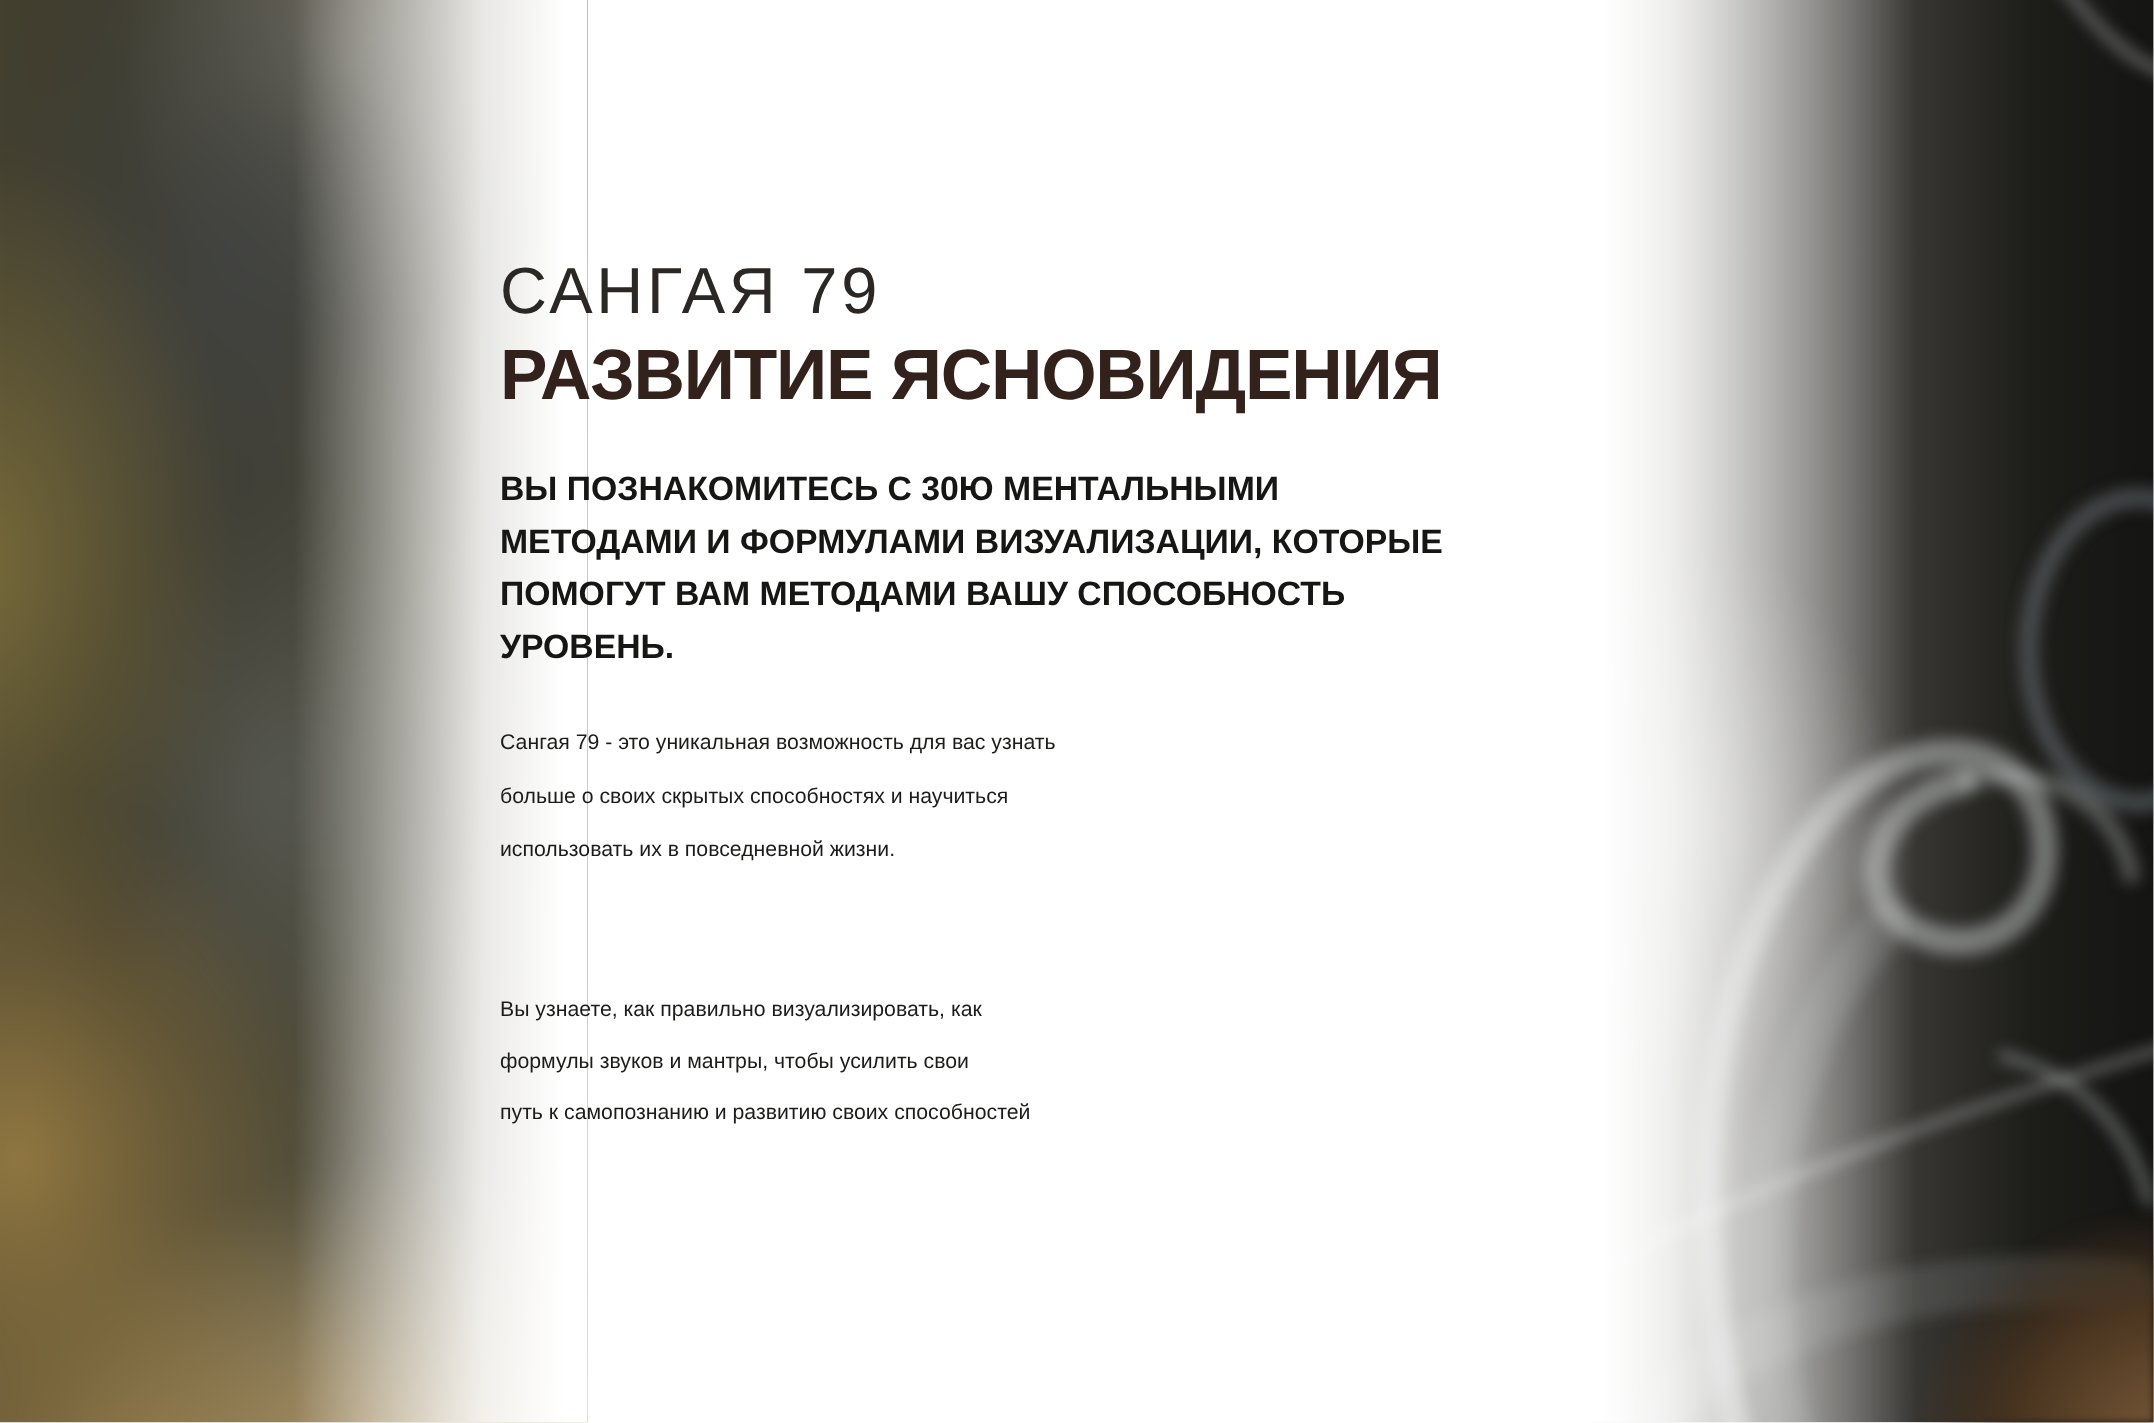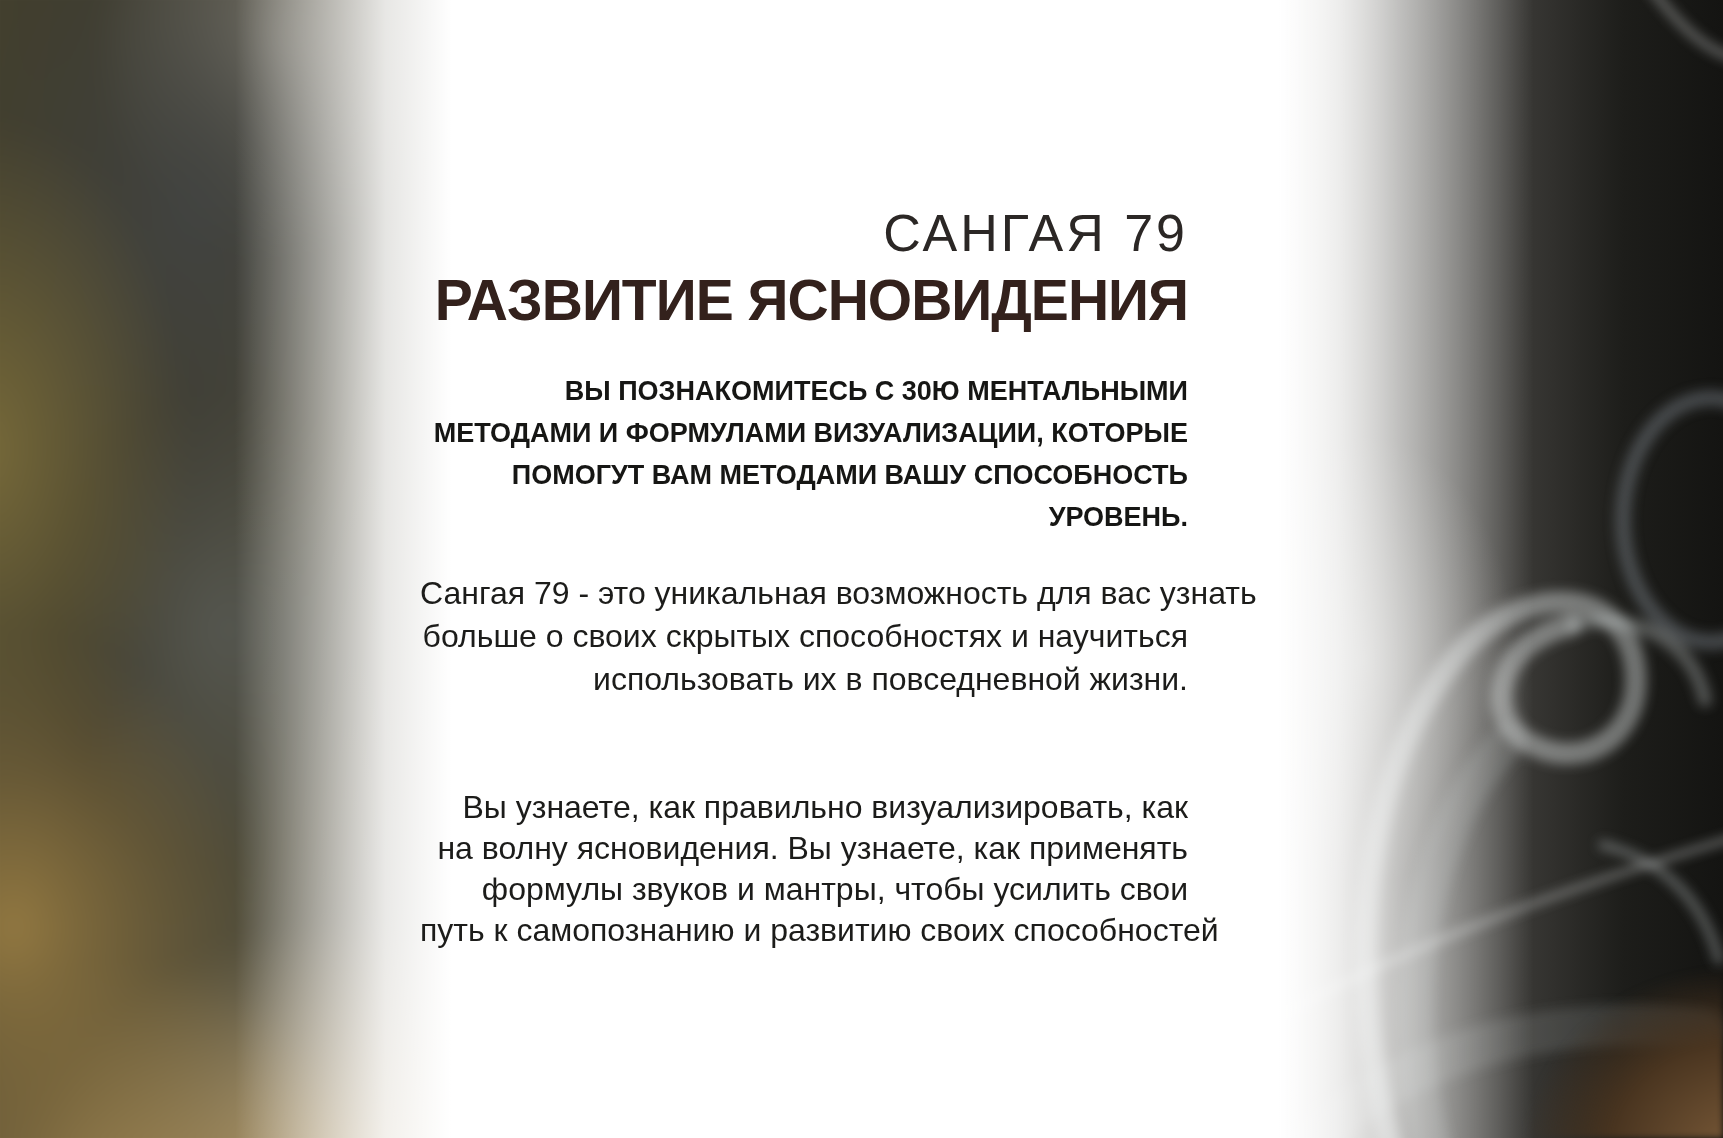--- a/index.html
+++ b/index.html
@@ -56,44 +56,44 @@
     filter: blur(3px);
   }
   .photo-right-fade {
     position: absolute; inset: 0;
     background: linear-gradient(to right,
       #ffffff 1%, rgba(255,255,255,0.85) 14%, rgba(255,255,255,0) 58%);
   }
 
   
   .content {
-    position: absolute; left: 420px; top: 0;
+    position: absolute; left: 400px; top: 0;
     width: 768px;
-    text-align: right;
+    text-align: left;
   }
   .kicker {
     padding-top: 204px;
     font-size: 52px; line-height: 58px;
     font-weight: 400; letter-spacing: 3px;
     color: #2b2725;
   }
   .title {
     margin: 6px 0 12px 0;
     font-size: 57px; line-height: 64px;
     font-weight: 700; letter-spacing: -1px;
     color: #33211c;
     white-space: nowrap;
   }
   .lead {
     margin: 38px 0 12px 0;
     font-size: 27px; line-height: 42px;
     font-weight: 700;
     color: #161614;
   }
-  .para { margin: 0; font-size: 32px; color: #1c1c1a; font-weight: 400; }
+  .para { margin: 0; font-size: 17px; color: #1c1c1a; font-weight: 400; }
   .para-1 { margin-top: 34px; line-height: 43px; }
   .para-2 { margin-top: 86px; line-height: 41px; }
   .line { display: block; white-space: nowrap; }
 </style>
 </head>
 <body>
 
 <div class="page">
 
   <div class="photo-left">
@@ -135,19 +135,18 @@
     </p>
 
     <p class="para para-1">
       <span class="line">Сангая 79 - это уникальная возможность для вас узнать</span>
       <span class="line">больше о своих скрытых способностях и научиться</span>
       <span class="line">использовать их в повседневной жизни.</span>
     </p>
 
     <p class="para para-2">
       <span class="line">Вы узнаете, как правильно визуализировать, как</span>
-      <span class="line">на волну ясновидения. Вы узнаете, как применять</span>
       <span class="line">формулы звуков и мантры, чтобы усилить свои</span>
       <span class="line">путь к самопознанию и развитию своих способностей</span>
     </p>
   </main>
 
 </div>
 
 </body></html>

